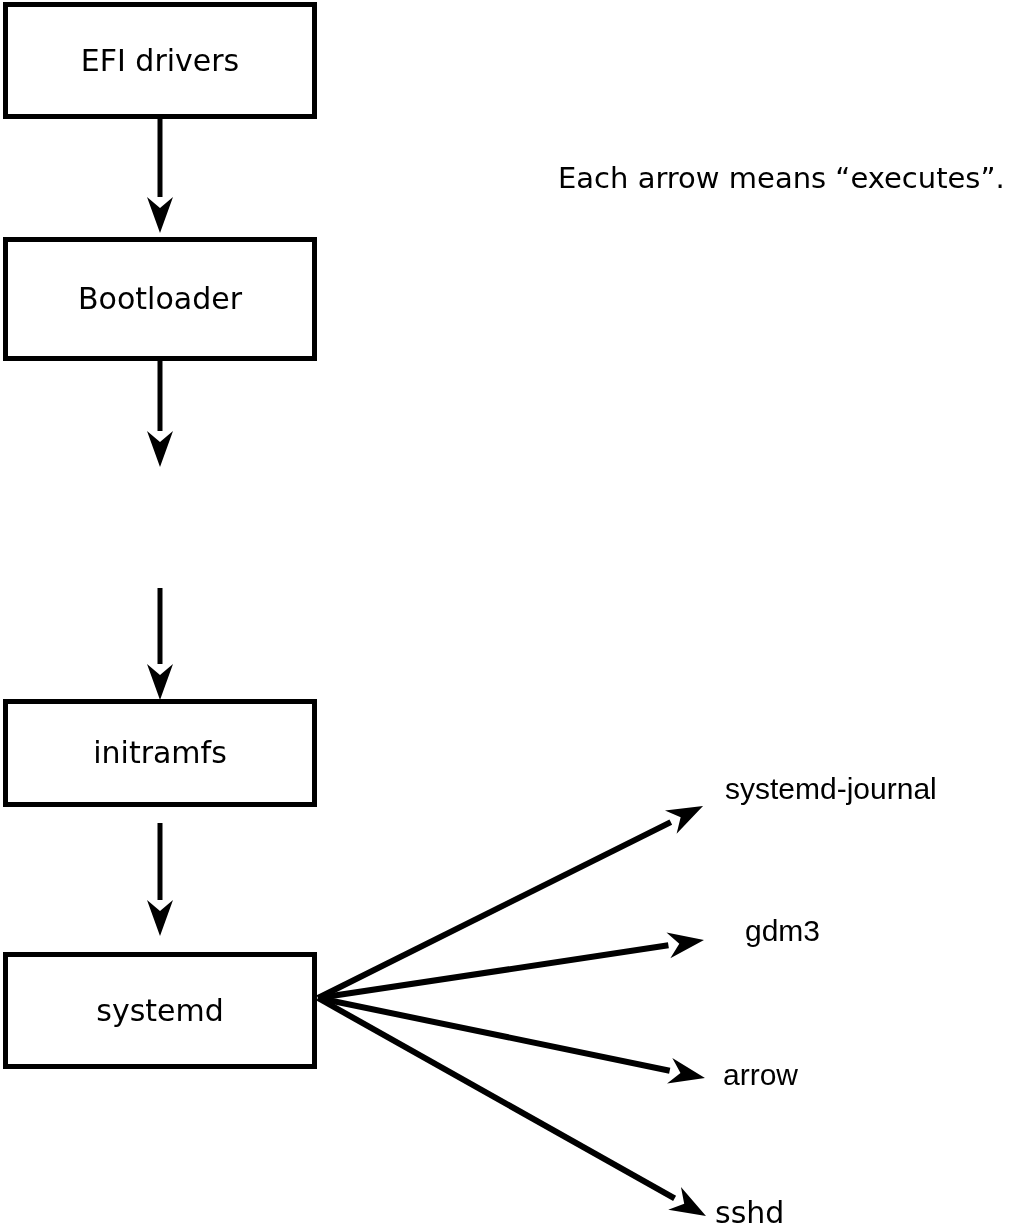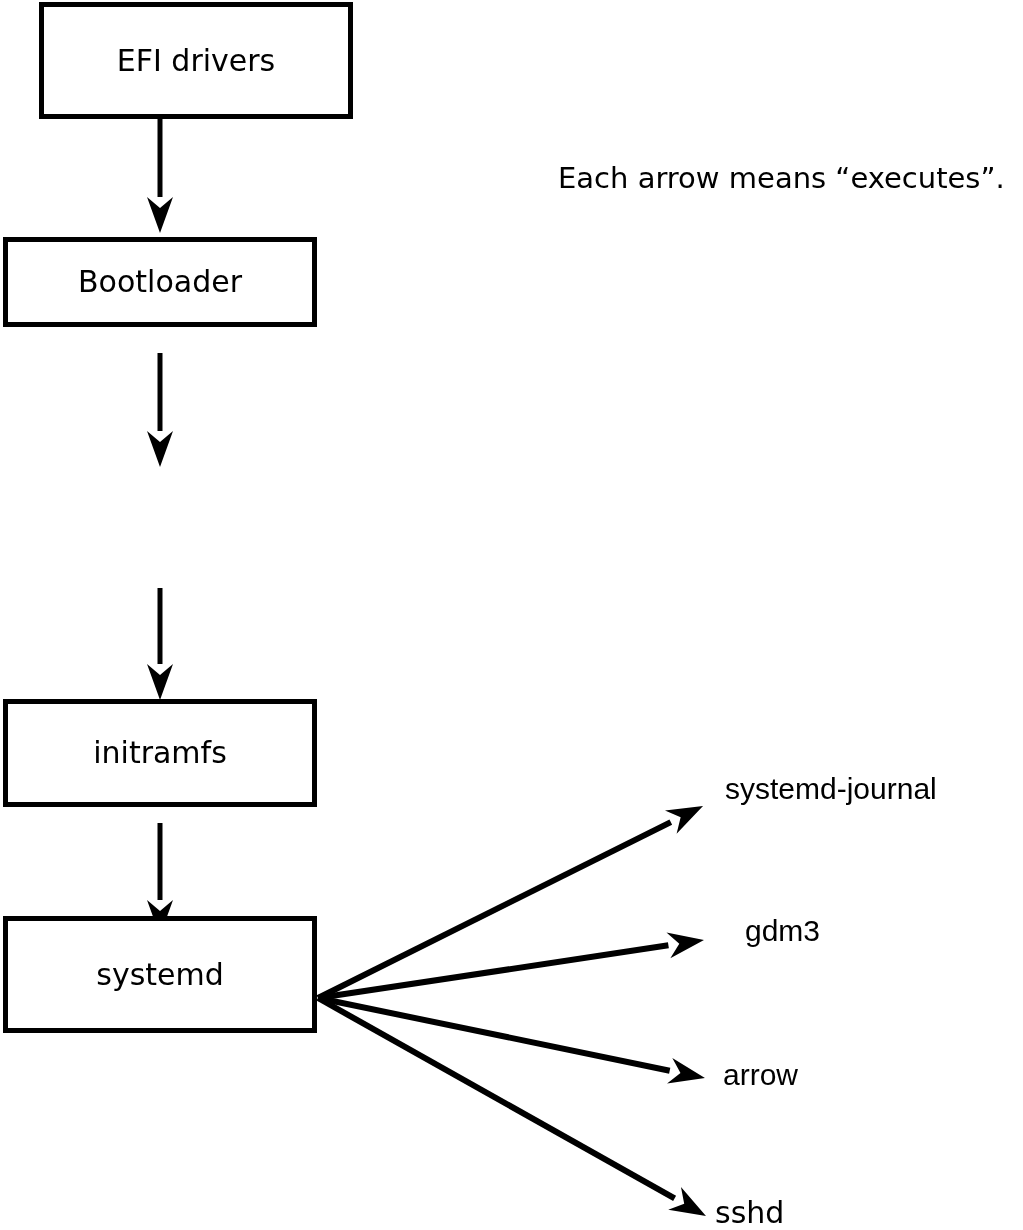--- a/index.html
+++ b/index.html
@@ -30,25 +30,25 @@
     box-sizing: border-box;
     border: 5px solid #000000;
     background: #ffffff;
     display: flex;
     align-items: center;
     justify-content: center;
     font-size: 30px;
     line-height: 1;
     color: #000000;
   }
-  .box-efi        { top: 2px;   height: 117px; margin-left: 36px; }
-  .box-bootloader { top: 237px; height: 90px; }
+  .box-efi        { top: 2px;   height: 117px; }
+  .box-bootloader { top: 237px; height: 124px; }
   .box-kernel     { top: 471px; height: 117px; }
   .box-initramfs  { top: 699px; height: 108px; }
-  .box-systemd    { top: 916px; height: 117px; }
+  .box-systemd    { top: 952px; height: 117px; }
 
   .note {
     position: absolute;
     left: 558px;
     top: 164px;
     font-size: 29px;
     line-height: 1;
     white-space: nowrap;
     color: #000000;
   }

